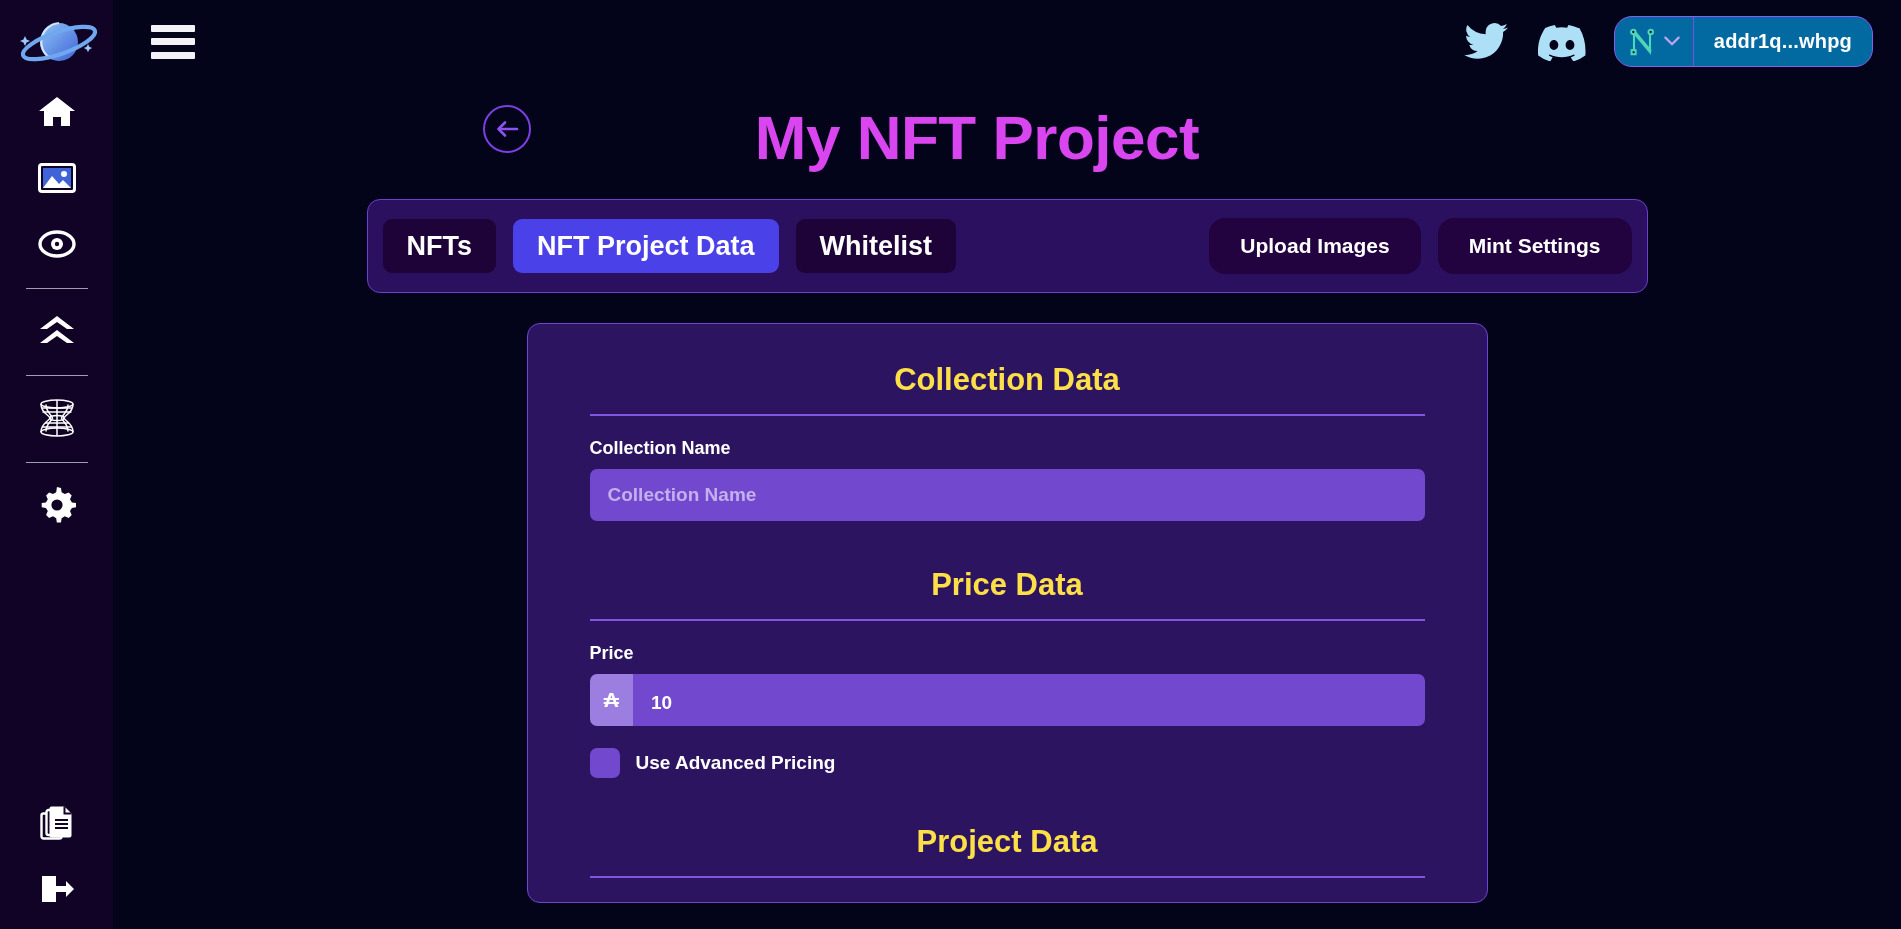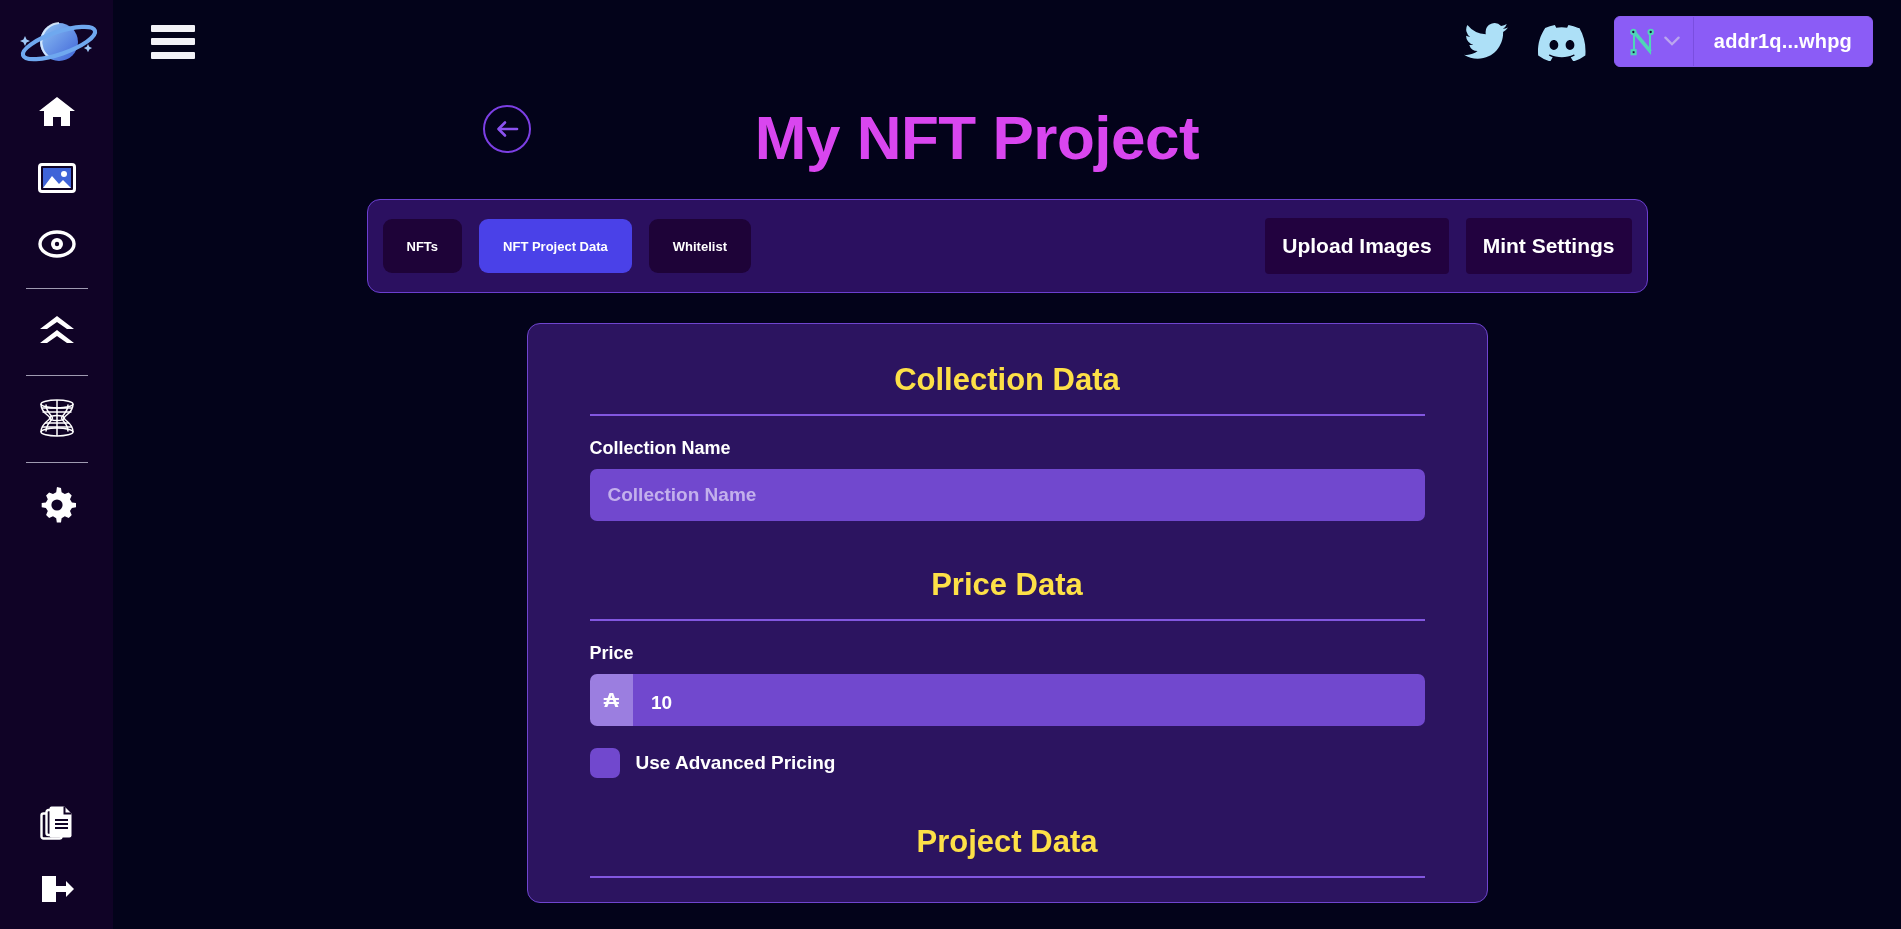--- a/index.html
+++ b/index.html
@@ -45,23 +45,23 @@
   }
   .hamburger { width: 44px; height: 34px; display: flex; flex-direction: column;
     justify-content: space-between; cursor: pointer; }
   .hamburger span { display: block; height: 7px; background: #f2f2f7; border-radius: 1px; }
   .top-right { margin-left: auto; display: flex; align-items: center; gap: 28px; }
   .social-icon { cursor: pointer; display: flex; align-items: center; }
 
   .wallet-btn {
     display: flex; align-items: center;
     height: 51px;
-    background: #8b5cf6;
+    background: #0369a1;
     border: 1px solid #8a5cf0;
-    border-radius: 6px;
+    border-radius: 18px;
     cursor: pointer;
     overflow: hidden;
   }
   .wallet-left {
     display: flex; align-items: center; gap: 8px;
     padding: 0 13px 0 14px; height: 100%;
     border-right: 1px solid #7a4ee0;
   }
   .wallet-addr {
     padding: 0 20px; color: #ffffff; font-size: 20px; font-weight: bold;
@@ -91,29 +91,29 @@
     background: #2b1060; border: 1px solid #6b3fd0;
     border-radius: 13px;
     display: flex; align-items: center;
     padding: 0 15px;
     gap: 17px;
   }
   .tab {
     height: 54px; padding: 0 24px;
     border-radius: 9px;
     background: #1e0338; color: #ffffff;
-    font-size: 13px; font-weight: bold;
+    font-size: 27px; font-weight: bold;
     display: flex; align-items: center; justify-content: center;
     cursor: pointer; white-space: nowrap;
   }
   .tab.active { background: #4a41e8; }
   .tab-spacer { flex: 1; }
   .action-btn {
-    height: 56px; padding: 0 17px;
-    border-radius: 4px;
+    height: 56px; padding: 0 31px;
+    border-radius: 16px;
     background: #22023f; color: #ffffff;
     font-size: 21px; font-weight: bold;
     display: flex; align-items: center; justify-content: center;
     cursor: pointer; white-space: nowrap;
   }
 
   
   .card {
     margin: 30px auto 0 auto;
     width: 961px;

